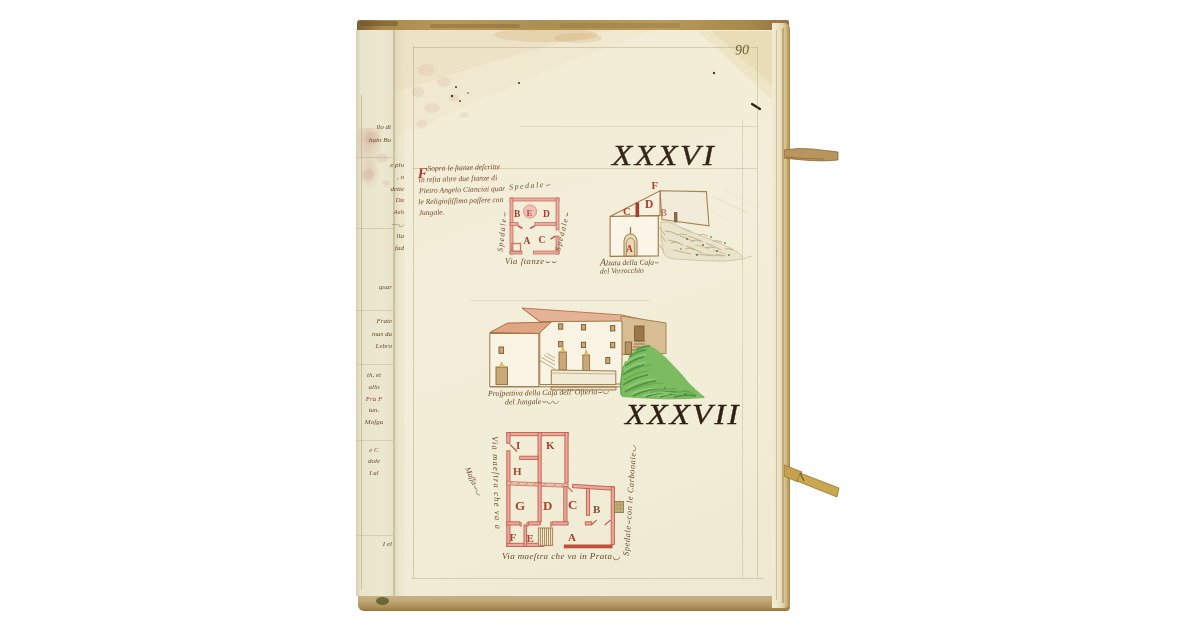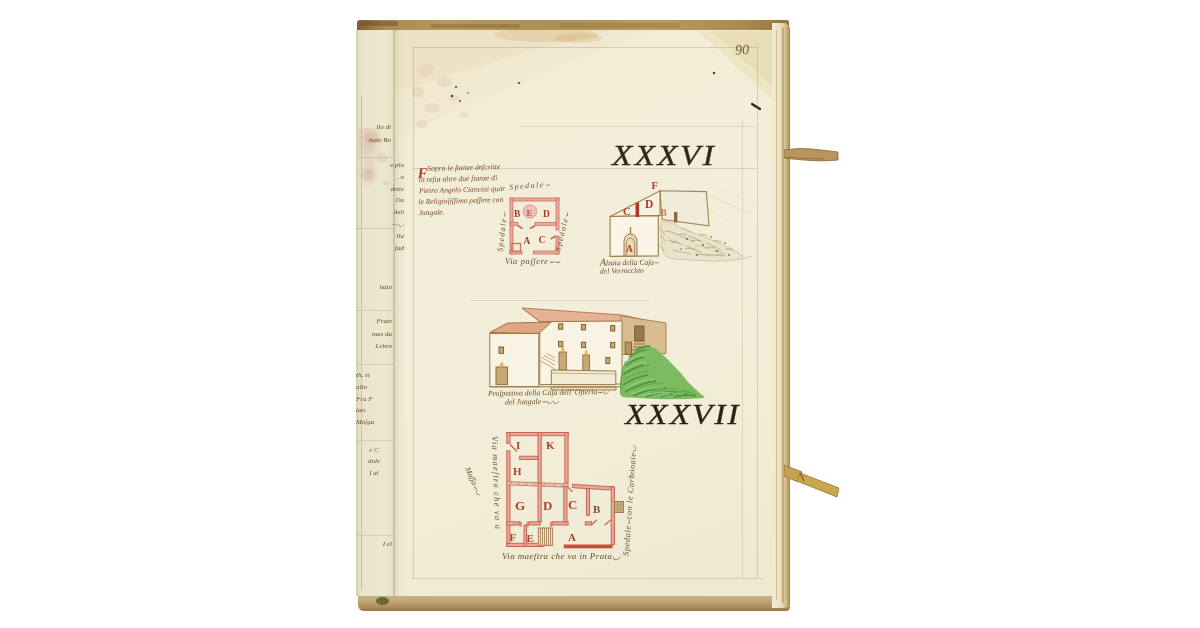--- a/index.html
+++ b/index.html
@@ -80,23 +80,23 @@
 
 <div class="abs" style="left:735px;top:42px;width:24px;height:16px;font-style:italic;font-size:14px;color:#6f5f35;transform:rotate(-2deg);">90</div>
 
 <div class="abs" style="left:361px;top:95px;width:1px;height:495px;background:#9a8d66;opacity:.4;"></div>
 
 <div class="abs" style="left:358px;top:128px;width:26px;height:40px;background:radial-gradient(ellipse at 40% 30%, rgba(207,160,144,.5), rgba(207,160,144,0) 70%);"></div>
 <div class="abs" style="left:358px;top:155px;width:22px;height:34px;background:radial-gradient(ellipse at 50% 50%, rgba(207,160,144,.42), rgba(207,160,144,0) 70%);"></div>
 
 <div class="abs hw" style="left:356px;top:121px;width:35px;font-size:7px;text-align:right;line-height:12.6px;">llo di<br>haio B<i>o</i></div>
 <div class="abs hw" style="left:356px;top:160px;width:16px;font-size:7px;text-align:right;line-height:11.8px;margin-left:32px;">e plu<br>, o dette<br><span style="color:#8a4a30;">Da Ash</span><br>—⁠◡<br>lla fad</div>
-<div class="abs hw" style="left:356px;top:283px;width:36px;font-size:7px;text-align:right;">haio</div>
+<div class="abs hw" style="left:356px;top:283px;width:36px;font-size:7px;text-align:right;">quar</div>
 <div class="abs hw" style="left:356px;top:315px;width:36px;font-size:7px;text-align:right;line-height:12.6px;">Frate<br>mas da<br>Lebro</div>
-<div class="abs hw" style="left:356px;top:370px;width:36px;font-size:7px;text-align:left;line-height:11.8px;">th, et<br>allo<br><span style="color:#a5402e;margin-top:40px;">Fra&nbsp;F</span><br>tan.<br>Moſga</div>
+<div class="abs hw" style="left:356px;top:370px;width:36px;font-size:7px;text-align:center;line-height:11.8px;">th, et<br>allo<br><span style="color:#a5402e;margin-top:40px;">Fra&nbsp;F</span><br>tan.<br>Moſga</div>
 <div class="abs hw" style="left:356px;top:445px;width:36px;font-size:7px;text-align:center;line-height:11.4px;"><span style="color:#8a4a30;">e C</span><br>dole<br>I al</div>
 <div class="abs hw" style="left:356px;top:540px;width:36px;font-size:7px;text-align:right;">I el</div>
 
 <div class="abs" style="left:357px;top:157px;width:36px;height:1px;background:#9a8d66;opacity:.3;"></div>
 <div class="abs" style="left:357px;top:228px;width:36px;height:1px;background:#9a8d66;opacity:.3;"></div>
 <div class="abs" style="left:357px;top:310px;width:36px;height:1px;background:#9a8d66;opacity:.25;"></div>
 <div class="abs" style="left:357px;top:364px;width:36px;height:1px;background:#9a8d66;opacity:.25;"></div>
 <div class="abs" style="left:357px;top:440px;width:36px;height:1px;background:#9a8d66;opacity:.25;"></div>
 <div class="abs" style="left:357px;top:535px;width:36px;height:1px;background:#9a8d66;opacity:.25;"></div>
 
@@ -150,21 +150,21 @@
 
   <text x="43.5" y="63" font-size="9.5" font-weight="bold" fill="#a63c28">C</text>
 </svg>
 
 <div class="abs hw" style="left:509px;top:181px;font-size:7.8px;letter-spacing:1.6px;transform:rotate(-4deg);">Spedale⌣</div>
 
 <div class="abs hw" style="left:471px;top:214px;width:66px;font-size:7.8px;letter-spacing:1.4px;transform:rotate(-84deg);">Spedale⌣</div>
 
 <div class="abs hw" style="left:533px;top:214px;width:66px;font-size:7.8px;letter-spacing:1.4px;transform:rotate(-76deg);">Spedale⌣</div>
 
-<div class="abs hw" style="left:505px;top:256px;font-size:8.5px;letter-spacing:0.6px;">Via paſſere⌣⌣</div>
+<div class="abs hw" style="left:505px;top:256px;font-size:8.5px;letter-spacing:0.6px;">Via ſtanze⌣⌣</div>
 
 <svg class="abs" style="left:595px;top:175px;" width="165" height="105" viewBox="0 0 165 105">
 
   <path d="M66,47 q7,-1 13,2 q7,3 13,7 q9,2 17,6 q11,4 20,8 q9,4 15,8 q5,4 3,6 q-14,3 -32,2 q-20,-1 -36,-2 q-8,-1 -10,-5 q-4,-12 -3,-32 Z" fill="#e9e3cb" stroke="#bfb28a" stroke-width="0.6"></path>
   <path d="M64,52 l6,8 M66,60 l5,7 M64,70 l5,6" stroke="#b8a878" stroke-width="0.8" fill="none"></path>
   <path d="M82,60 q5,-2 10,0 M96,66 q5,-2 10,0 M110,73 q5,-2 10,0 M90,74 q5,-2 10,1 M120,80 q5,-1 10,1 M76,68 q4,-2 8,0 M104,60 q4,-2 9,1 M118,66 q4,-1 9,1 M130,74 q4,-1 8,1" stroke="#ab9b6e" stroke-width="0.7" fill="none"></path>
   <path d="M148,84 q5,-2 9,-3" stroke="#c9bf96" stroke-width="0.8" fill="none"></path>
   <path d="M70,56 q7,0 13,4 m2,1 q8,2 14,6" stroke="#b1a27a" stroke-width="0.8" fill="none"></path>
   <path d="M73,65 q8,1 15,5 m3,1 q9,3 16,7" stroke="#b1a27a" stroke-width="0.8" fill="none"></path>
   <path d="M93,61 q8,2 15,6 m3,1 q8,3 15,7" stroke="#b1a27a" stroke-width="0.7" fill="none"></path>

